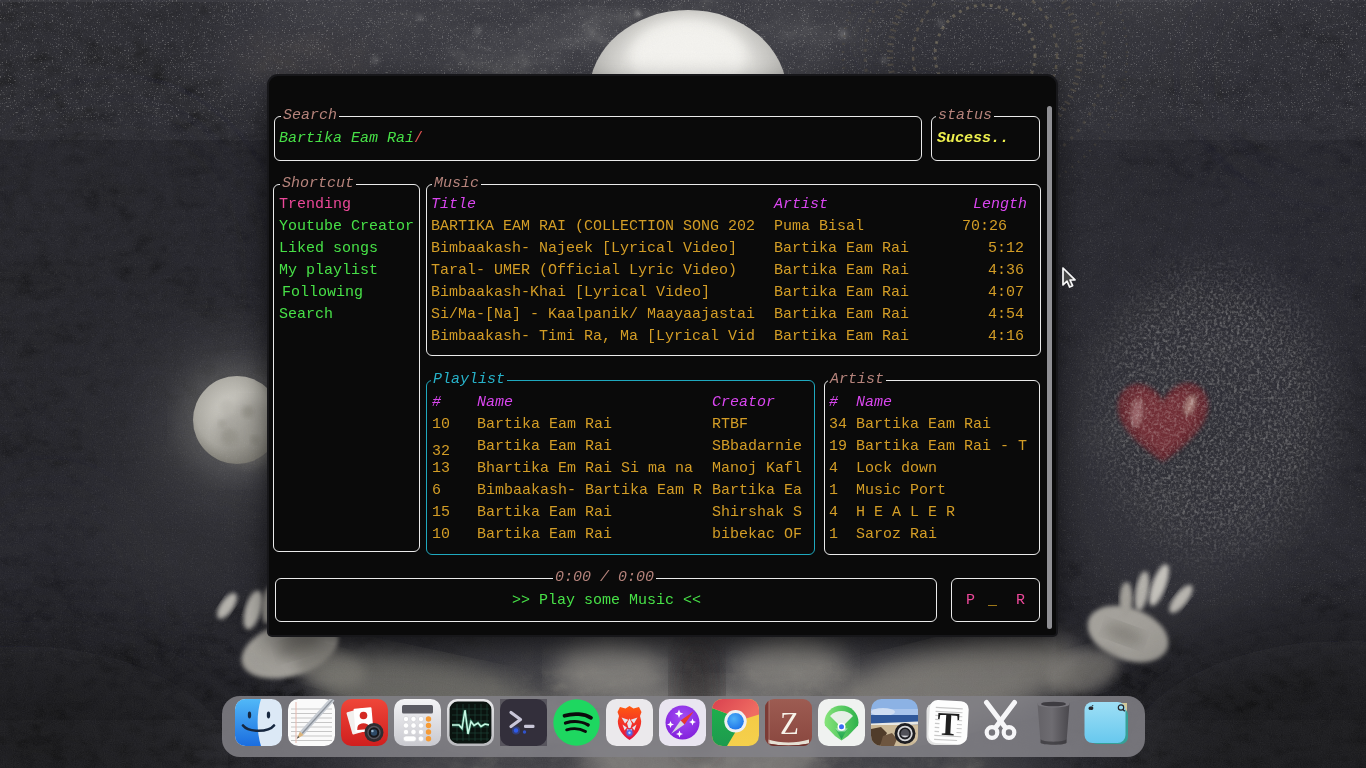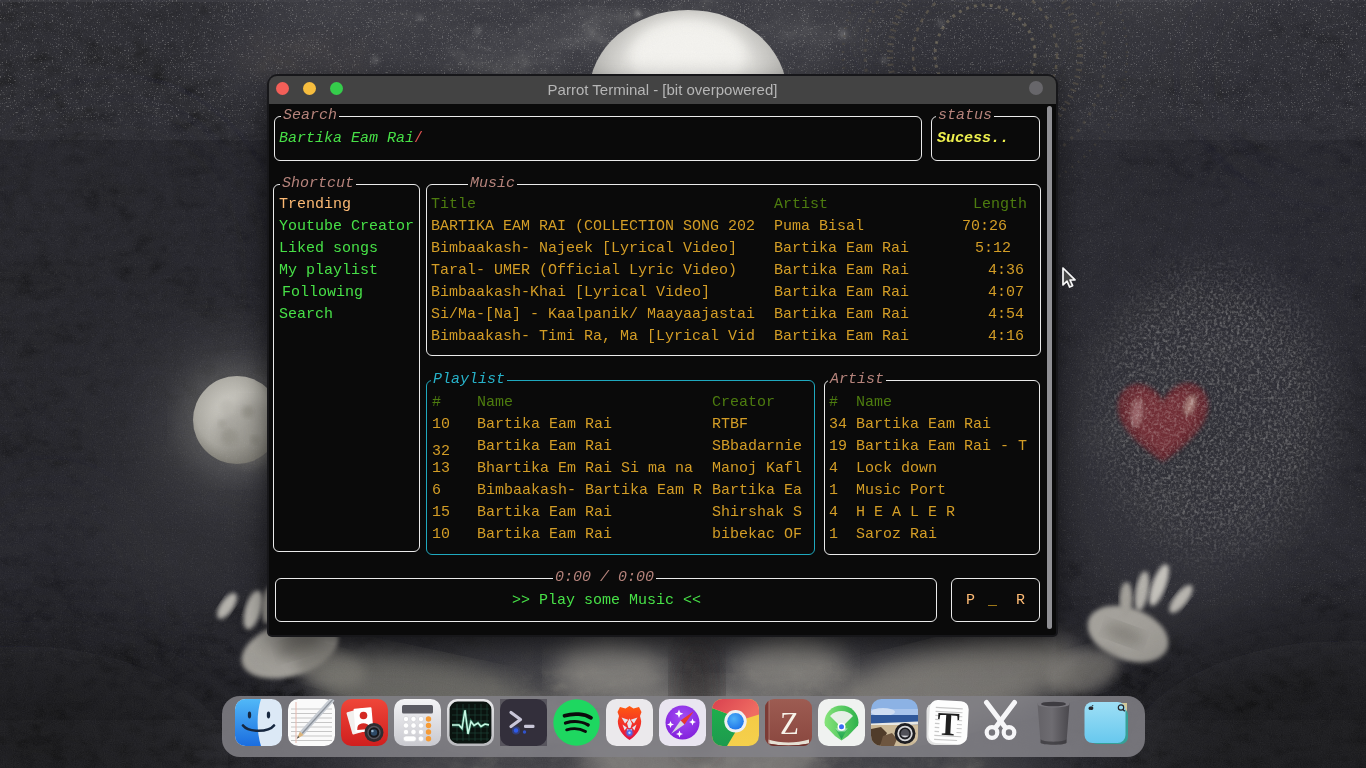--- a/index.html
+++ b/index.html
@@ -19,23 +19,23 @@
          text-align:center; color:#b6b6b6; font-size:15px; }
   #sbar { position:absolute; left:778px; top:30px; width:4.5px; height:523px;
           background:#8f8f93; border-radius:3px; }
 
   
   .m { position:absolute; font-family:"Liberation Mono", monospace; font-size:15px;
        line-height:22px; white-space:pre; }
   .it { font-style:italic; }
   .rose { color:#b5837b; }
   .grn { color:#47e047; }
-  .wht { color:#fdba74; }
+  .wht { color:#ec4899; }
   .amb { color:#d39d26; }
-  .kha { color:#4d7c0f; }
+  .kha { color:#d946ef;font-style:italic; }
   .cyn { color:#27b2c9; }
   .yel { color:#eef04e; font-weight:bold; }
   .red { color:#e05252; }
 
   .bx { position:absolute; border:1.5px solid #ebebeb; border-radius:6px; }
   .bxc { border-color:#1fa9bf; }
   .lbl { position:absolute; font-family:"Liberation Mono", monospace; font-size:15px;
          line-height:22px; font-style:italic; background:#0a0a0a; padding:0 2px; white-space:pre; }
 
   
@@ -217,45 +217,38 @@
 
     <ellipse cx="1350" cy="770" rx="230" ry="130" fill="#0a0a0d" opacity=".5" filter="url(#b45)"></ellipse>
     <ellipse cx="15" cy="770" rx="220" ry="125" fill="#0a0a0d" opacity=".45" filter="url(#b45)"></ellipse>
     <rect width="1366" height="768" filter="url(#fine)" opacity=".11"></rect>
     <rect y="105" width="262" height="560" filter="url(#spk)" opacity=".05"></rect>
     <rect x="1060" y="105" width="306" height="500" filter="url(#spk)" opacity=".09"></rect>
     <rect x="1075" y="240" width="280" height="340" filter="url(#spk2)" opacity=".28" mask="url(#mHeart)"></rect>
   </svg>
 
   <div id="win">
-    <div id="titlebar">
-      <div id="ttl">Parrot Terminal - [bit overpowered]</div>
-      <div class="tl" style="left:7px;  background:#f35f58;"></div>
-      <div class="tl" style="left:34px; background:#f6bd3e;"></div>
-      <div class="tl" style="left:61px; background:#35cd4b;"></div>
-      <div style="position:absolute; right:13px; top:5px; width:14px; height:14px; border-radius:50%; background:#67666a;"></div>
-    </div>
     <div id="sbar"></div>
   </div>
 
   <div id="tui">
 
     <div class="bx" style="left:274px; top:116px; width:648px; height:45px;"></div>
     <div class="bx" style="left:931px; top:116px; width:109px; height:45px;"></div>
     <div class="bx" style="left:273px; top:184px; width:147px; height:368px;"></div>
     <div class="bx" style="left:426px; top:184px; width:615px; height:172px;"></div>
     <div class="bx bxc" style="left:426px; top:380px; width:389px; height:175px;"></div>
     <div class="bx" style="left:824px; top:380px; width:216px; height:175px;"></div>
     <div class="bx" style="left:275px; top:578px; width:662px; height:44px;"></div>
     <div class="bx" style="left:951px; top:578px; width:89px; height:44px;"></div>
 
     <span class="lbl rose" style="left:281px; top:105px;">Search</span>
     <span class="lbl rose" style="left:936px; top:105px;">status</span>
     <span class="lbl rose" style="left:280px; top:173px;">Shortcut</span>
-    <span class="lbl rose" style="left:432px; top:173px;margin-left:36px;">Music</span>
+    <span class="lbl rose" style="left:432px; top:173px;">Music</span>
     <span class="lbl cyn it" style="left:431px; top:369px;">Playlist</span>
     <span class="lbl rose" style="left:828px; top:369px;">Artist</span>
     <span class="lbl rose" style="left:553px; top:567px;">0:00 / 0:00</span>
 
     <span class="m it grn" style="left:279px; top:128px;">Bartika Eam Rai</span>
       <span class="m red" style="left:414px; top:128px;">/</span>
     <span class="m it yel" style="left:937px; top:128px;">Sucess..</span>
 
     <span class="m wht" style="left:279px; top:194px;">Trending</span>
     <span class="m grn" style="left:279px; top:216px;">Youtube Creator</span>
@@ -273,21 +266,21 @@
     <span class="m amb" style="left:431px; top:282px;">Bimbaakash-Khai [Lyrical Video]</span>
     <span class="m amb" style="left:431px; top:304px;">Si/Ma-[Na] - Kaalpanik/ Maayaajastai</span>
     <span class="m amb" style="left:431px; top:326px;">Bimbaakash- Timi Ra, Ma [Lyrical Vid</span>
     <span class="m amb" style="left:774px; top:216px;">Puma Bisal</span>
     <span class="m amb" style="left:774px; top:238px;">Bartika Eam Rai</span>
     <span class="m amb" style="left:774px; top:260px;">Bartika Eam Rai</span>
     <span class="m amb" style="left:774px; top:282px;">Bartika Eam Rai</span>
     <span class="m amb" style="left:774px; top:304px;">Bartika Eam Rai</span>
     <span class="m amb" style="left:774px; top:326px;">Bartika Eam Rai</span>
     <span class="m amb" style="left:962px; top:216px; width:62px; ">70:26</span>
-    <span class="m amb" style="left:962px; top:238px; width:62px; text-align:center;">5:12</span>
+    <span class="m amb" style="left:962px; top:238px; width:62px; text-align:right;">5:12</span>
     <span class="m amb" style="left:962px; top:260px; width:62px; text-align:right;">4:36</span>
     <span class="m amb" style="left:962px; top:282px; width:62px; text-align:right;">4:07</span>
     <span class="m amb" style="left:962px; top:304px; width:62px; text-align:right;">4:54</span>
     <span class="m amb" style="left:962px; top:326px; width:62px; text-align:right;">4:16</span>
 
     <span class="m kha" style="left:432px; top:392px;">#</span>
     <span class="m kha" style="left:477px; top:392px;">Name</span>
     <span class="m kha" style="left:712px; top:392px;">Creator</span>
     <span class="m amb" style="left:432px; top:414px;">10</span>
       <span class="m amb" style="left:477px; top:414px;">Bartika Eam Rai</span>

